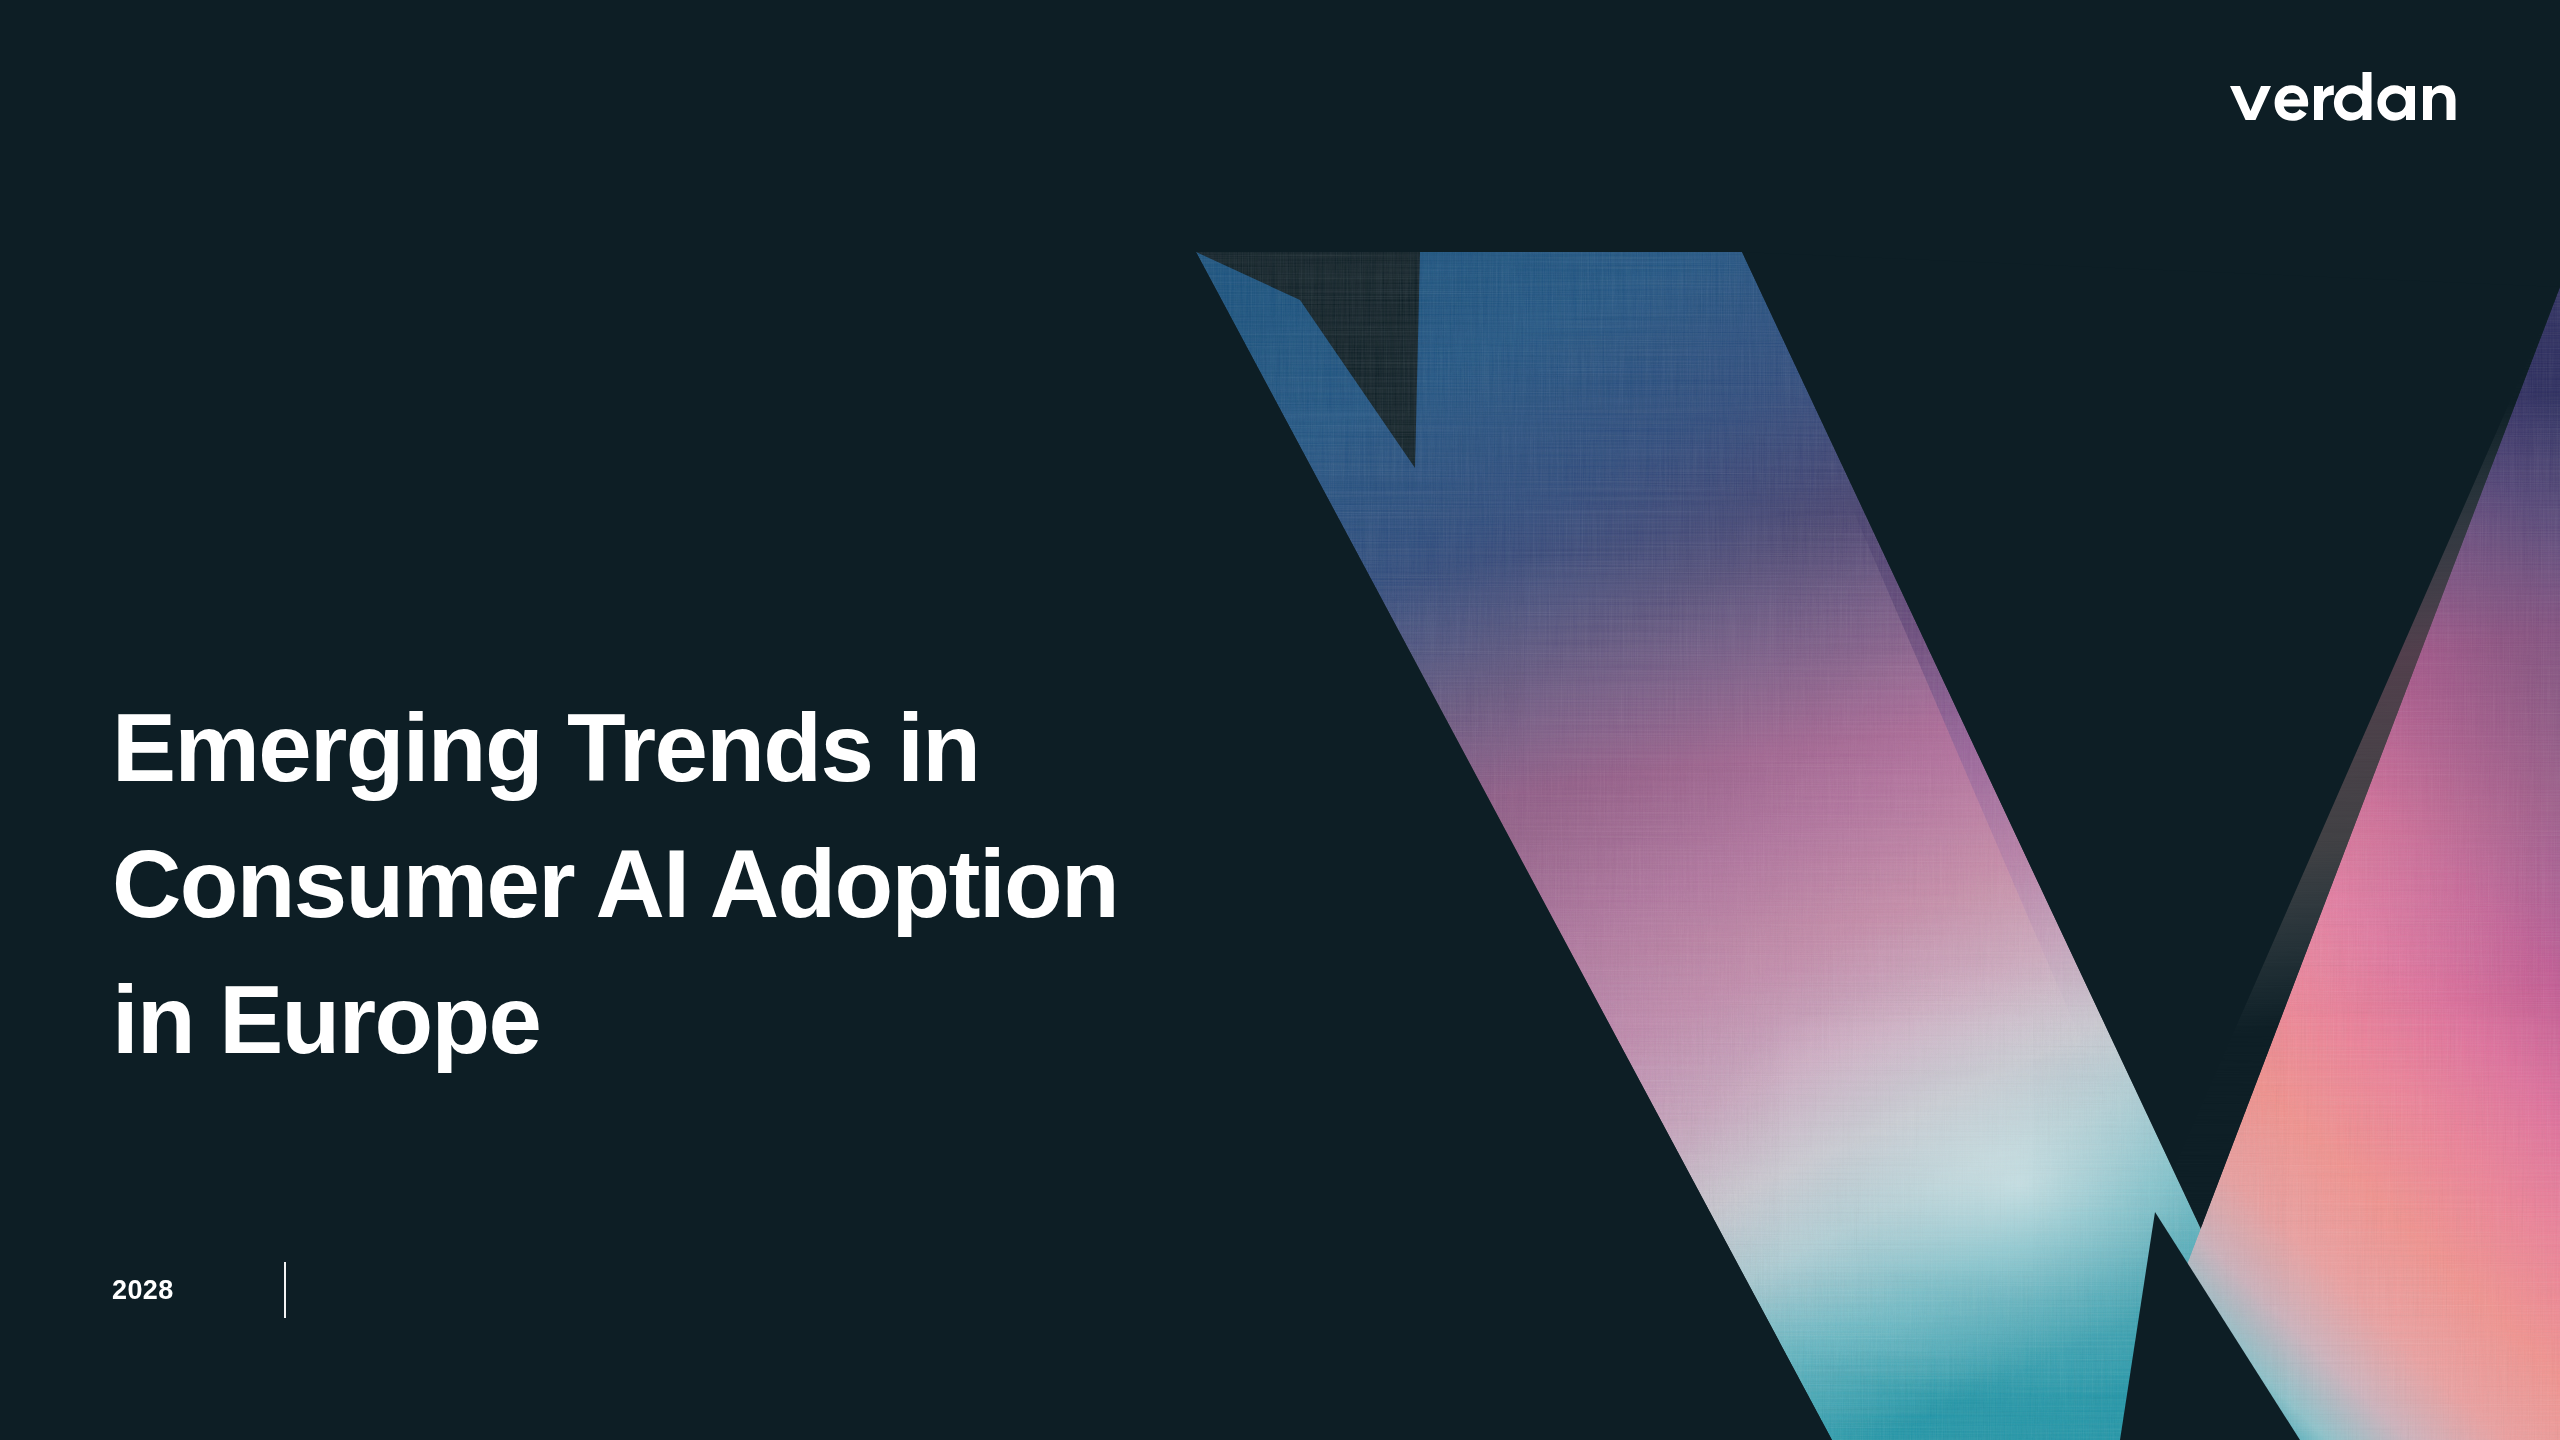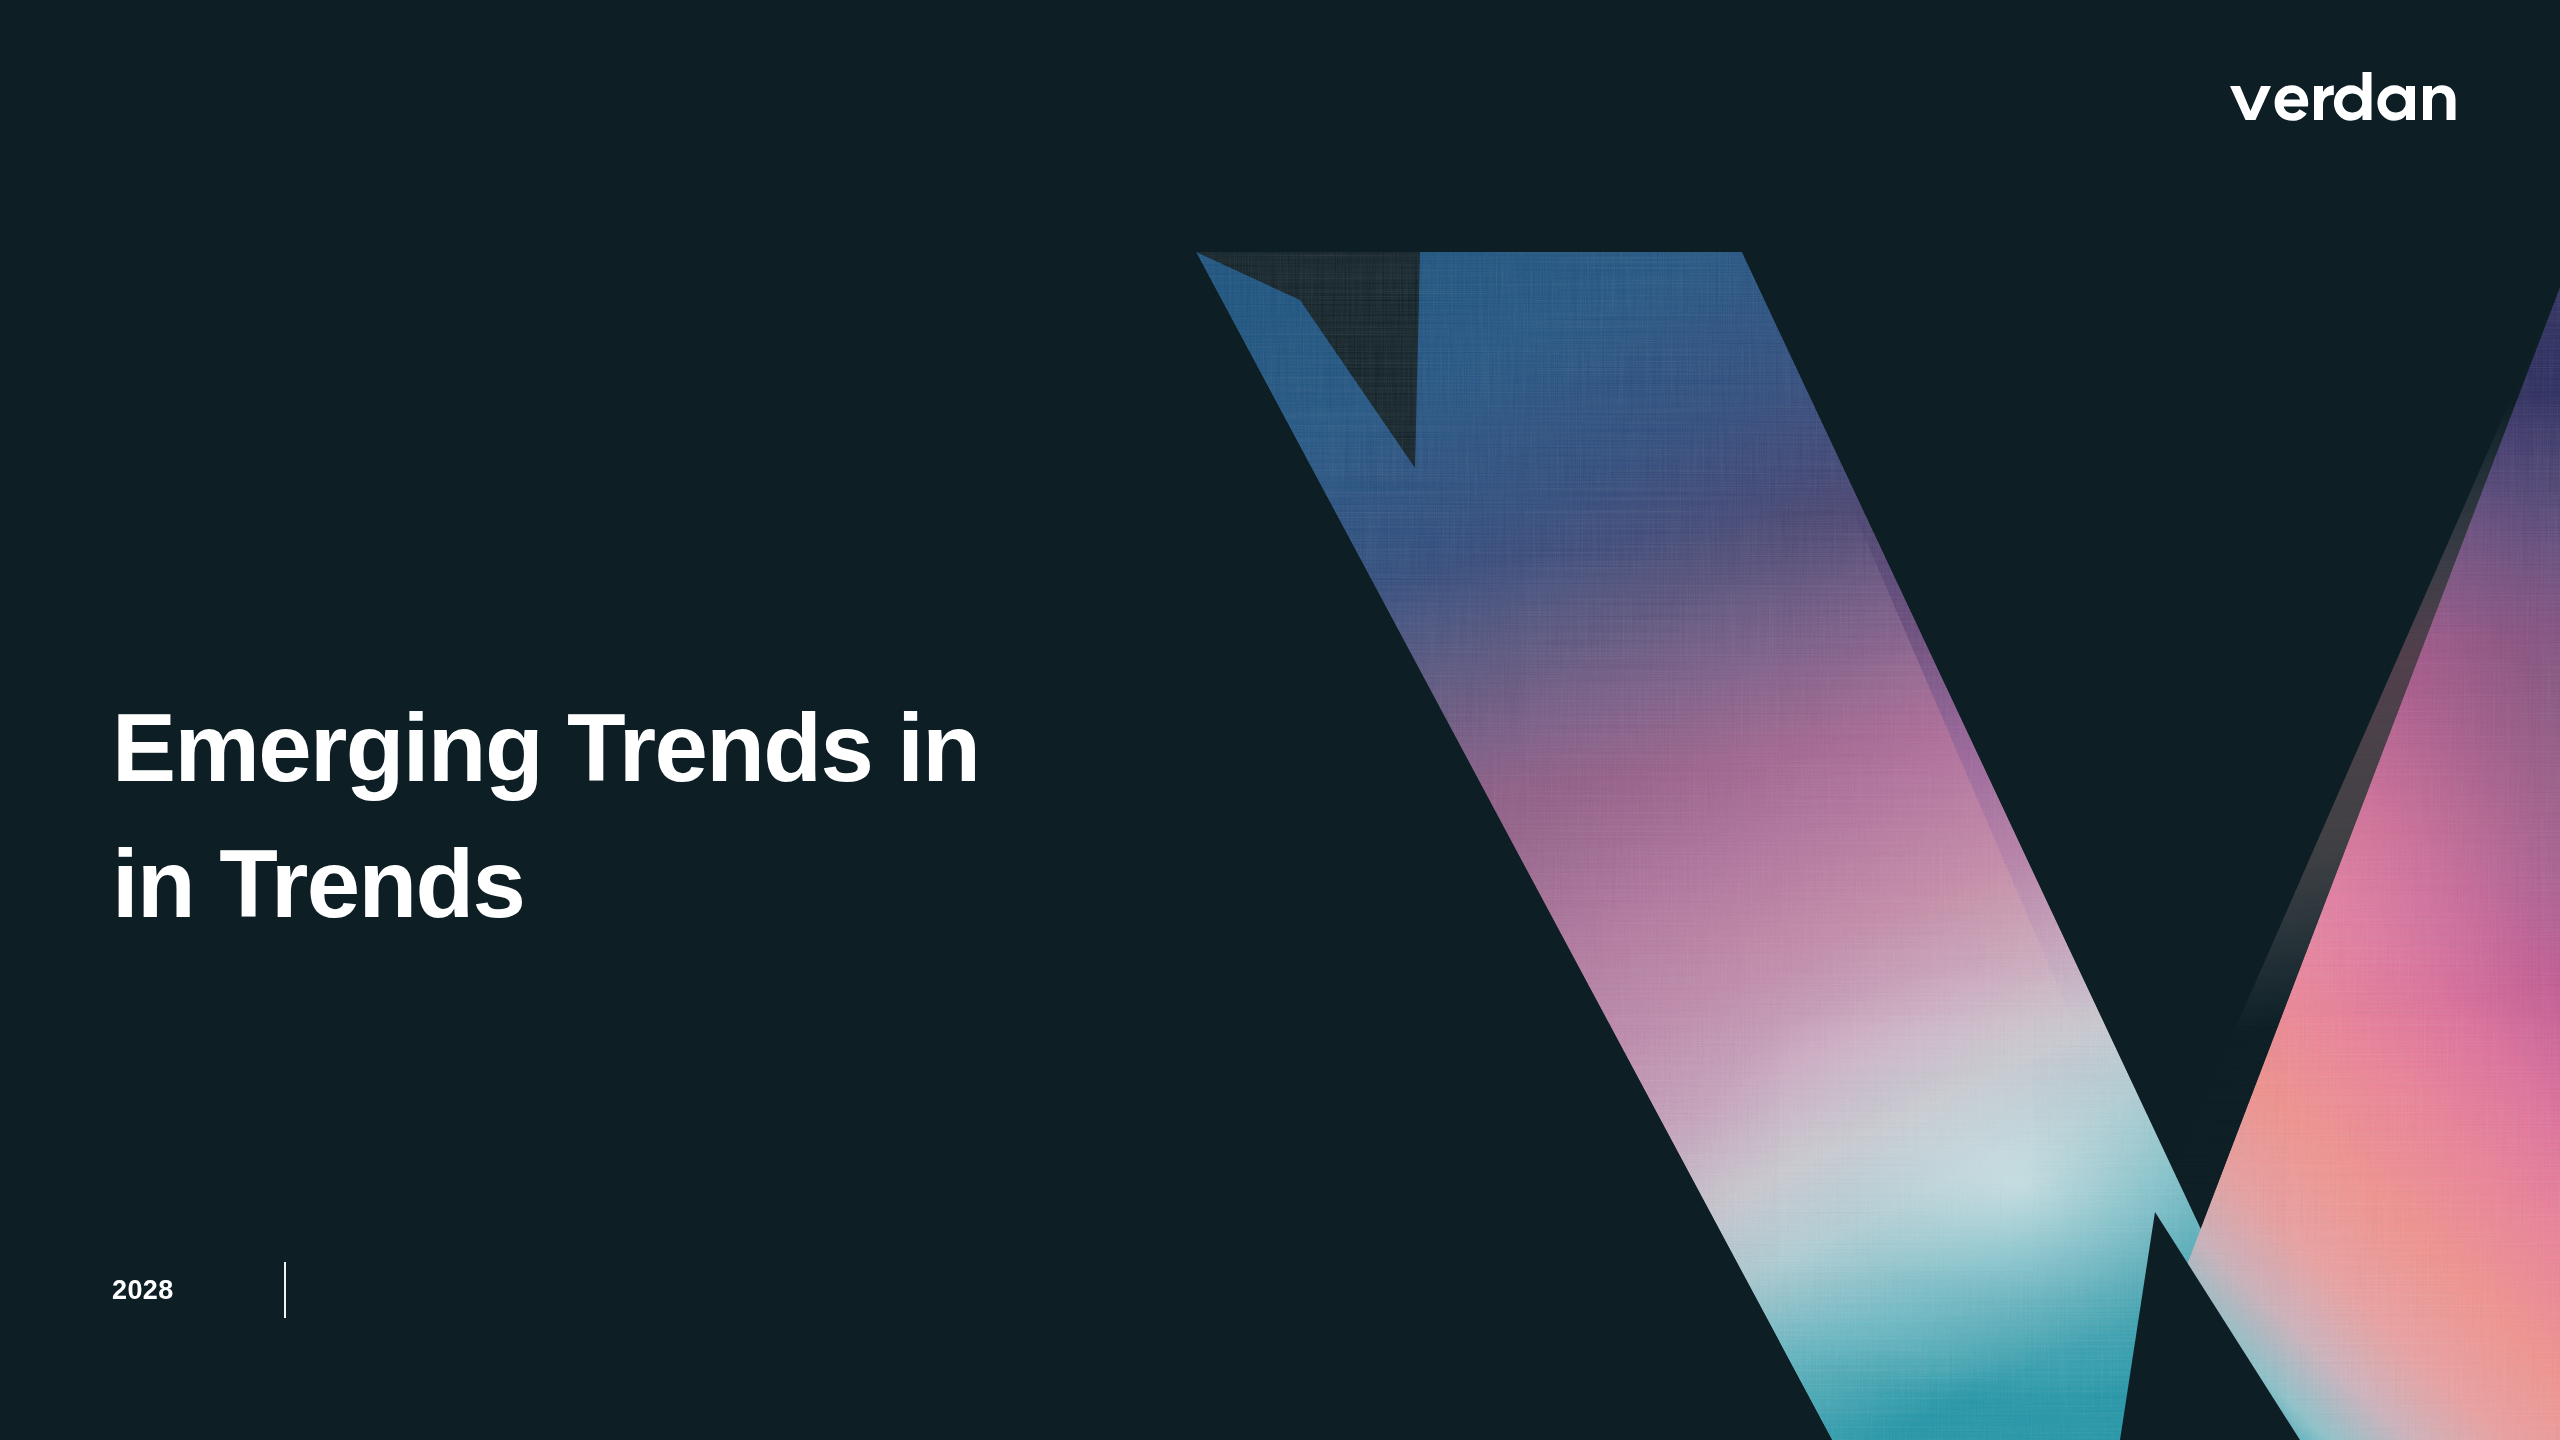--- a/index.html
+++ b/index.html
@@ -204,21 +204,22 @@
       <path d="M134.5 2h9v48h-9v-4.9c-2.6 3.7-6.6 5.7-11.8 5.7-9.2 0-16.8-7.9-16.8-17.8s7.6-17.8 16.8-17.8c5.2 0 9.2 2 11.8 5.7zm-10.2 40.5c5.6 0 9.9-4.2 9.9-9.5s-4.3-9.5-9.9-9.5c-5.6 0-9.9 4.2-9.9 9.5s4.3 9.5 9.9 9.5z"></path>
 
       <path d="M178 16h9v34h-9v-4.9c-2.6 3.7-6.6 5.7-11.8 5.7-9.2 0-16.8-7.9-16.8-17.8s7.6-17.8 16.8-17.8c5.2 0 9.2 2 11.8 5.7zm-10.2 26.5c5.6 0 9.9-4.2 9.9-9.5s-4.3-9.5-9.9-9.5c-5.6 0-9.9 4.2-9.9 9.5s4.3 9.5 9.9 9.5z"></path>
 
       <path d="M195 16h9v4.4c2.2-3.5 5.8-5.2 10.2-5.2 7.6 0 13.3 5.2 13.3 14.2V50h-9V30.4c0-4.8-2.8-7.3-6.9-7.3-4.4 0-7.6 2.6-7.6 8.5V50h-9z"></path>
     </g>
   </svg>
 
   <div class="title-block">
     <span class="title-line">Emerging Trends in</span>
-    <span class="title-line">in Trends</span>
+    <span class="title-line">Consumer AI Adoption</span>
+    <span class="title-line">in Europe</span>
   </div>
 
   <div class="footer">
     <span class="footer-year">2028</span>
     <span class="footer-divider"></span>
   </div>
 
 </div>
 
 </body></html>

